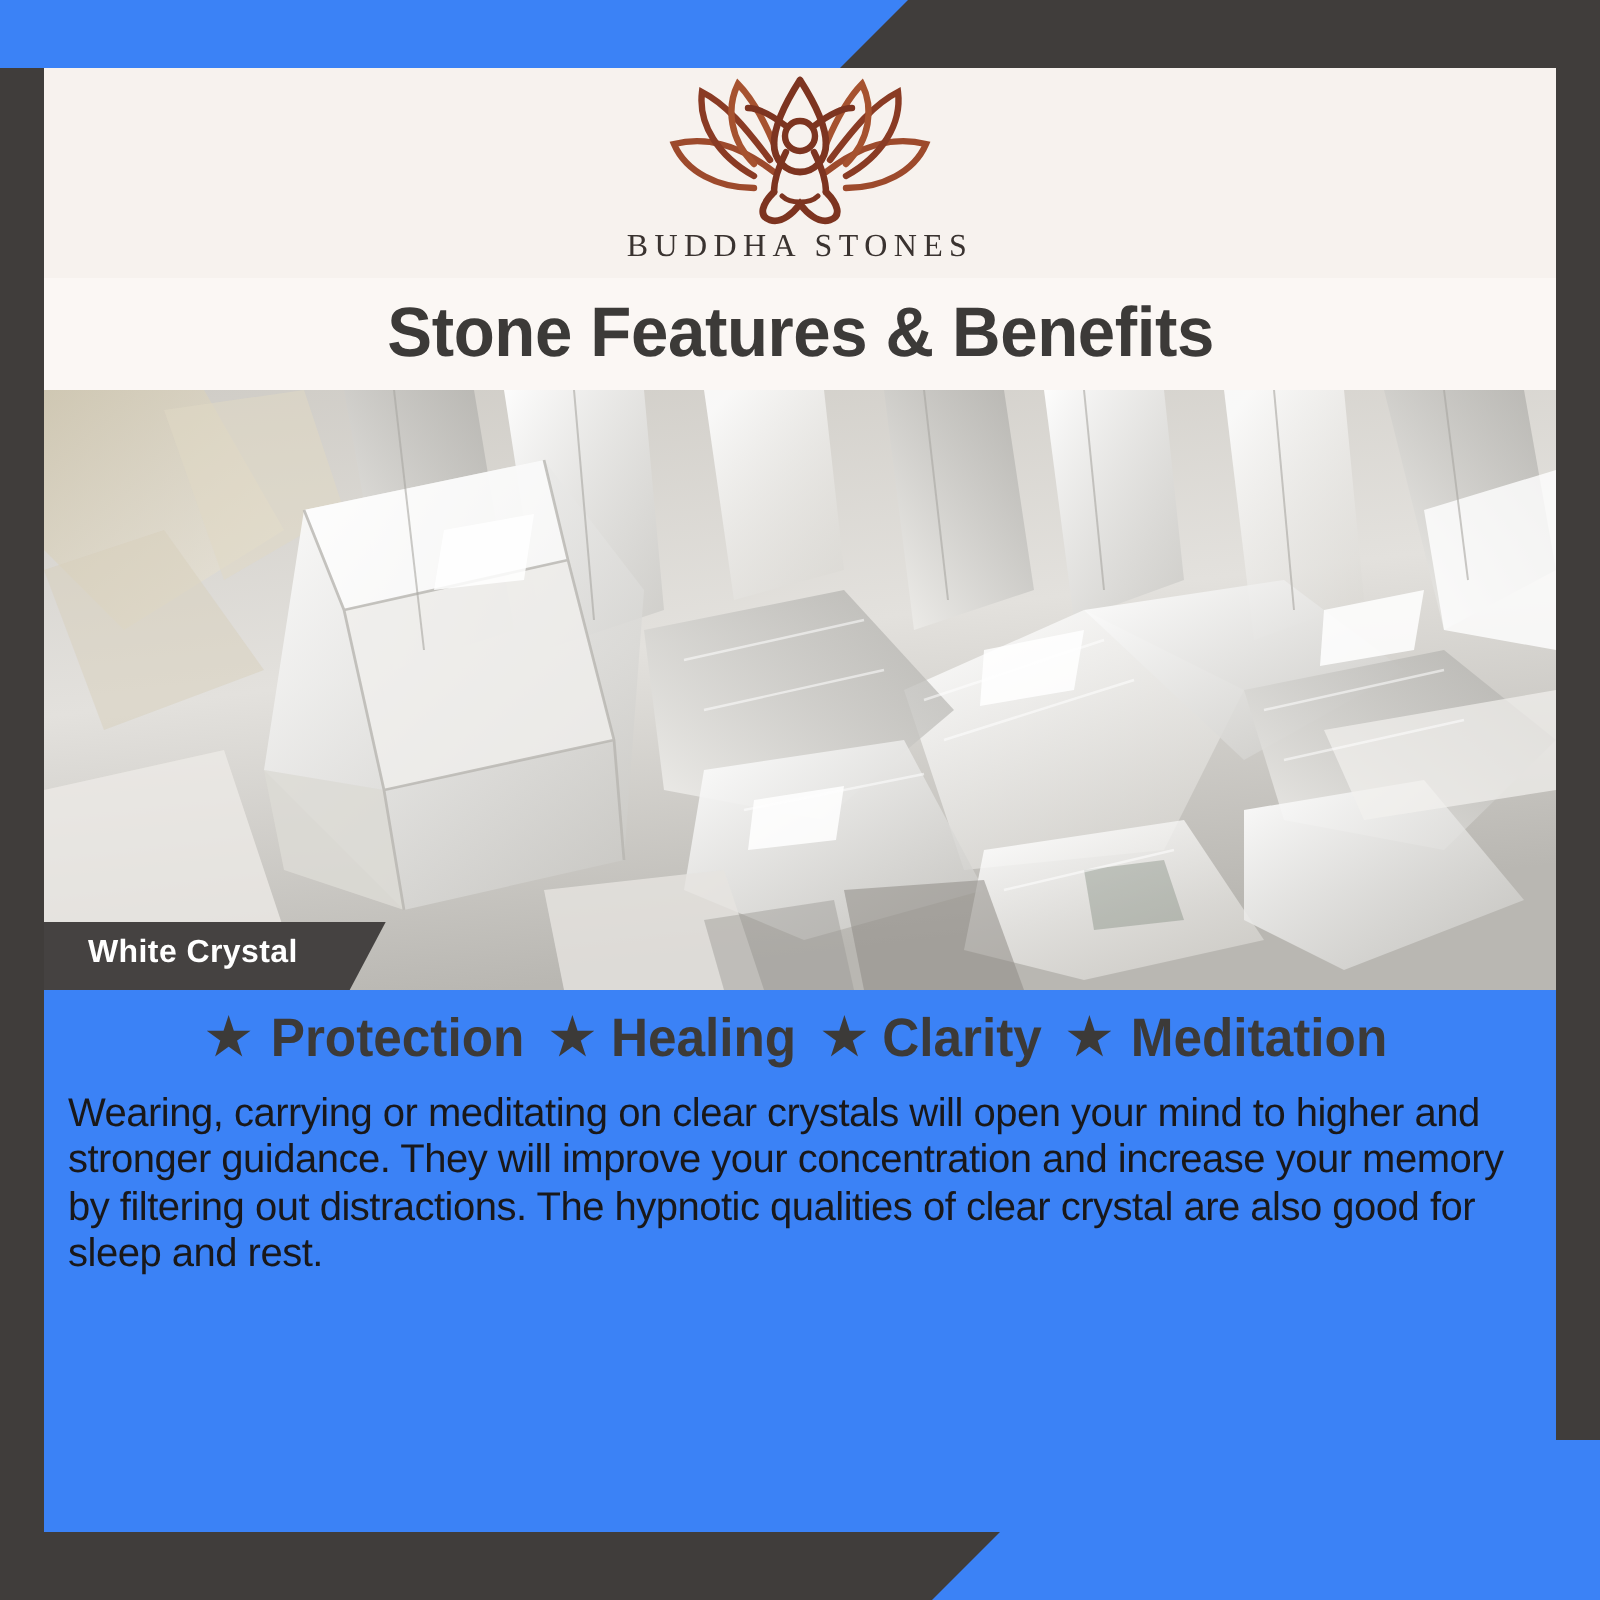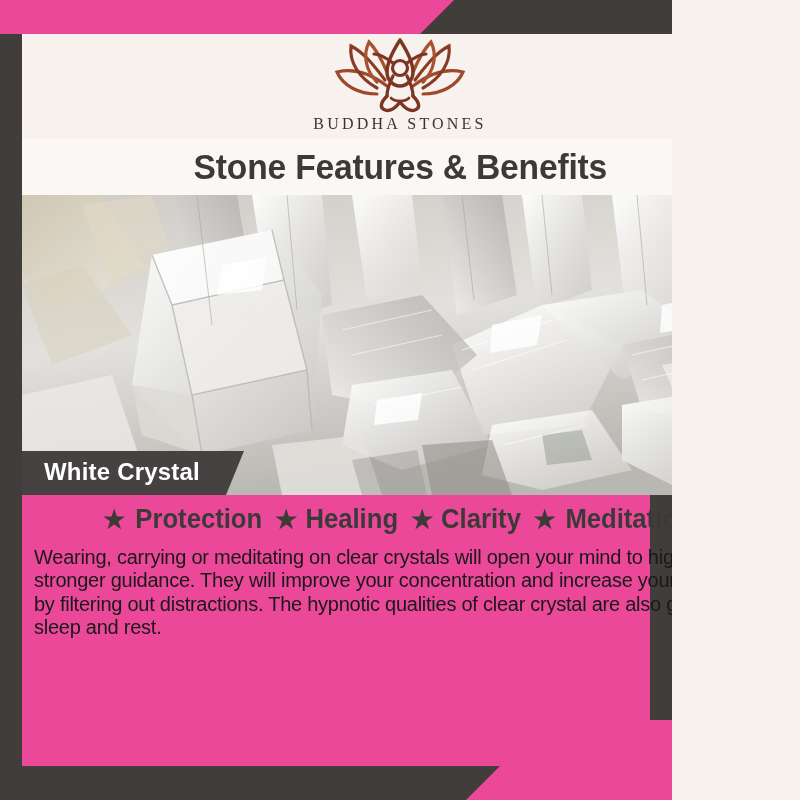--- a/index.html
+++ b/index.html
@@ -1,21 +1,21 @@
 <!DOCTYPE html>
 <html><head>
 <meta charset="utf-8">
 <style>
   html,body{margin:0;padding:0;}
   body{
     width:800px;height:800px;overflow:hidden;
     background:#f7f2ee;
     font-family:"Liberation Sans",sans-serif;
   }
-  .poster{position:relative;width:672px;height:800px;background:#ec4899;overflow:hidden;}
+  .poster{position:relative;width:800px;height:800px;background:#3b82f6;overflow:hidden;}
 
   
   .frame-top-right{
     position:absolute;top:0;left:420px;width:380px;height:34px;
     background:#403d3b;
     clip-path:polygon(34px 0,100% 0,100% 100%,0 100%);
   }
   .frame-left{
     position:absolute;left:0;top:34px;width:22px;height:732px;
     background:#403d3b;
@@ -66,21 +66,21 @@
   }
   .photo svg{display:block;width:100%;height:100%;}
 
   .caption{
     position:absolute;left:0;bottom:0;
     background:#454241;
     padding:7px 44px 9px 22px;
     clip-path:polygon(0 0,100% 0,calc(100% - 18px) 100%,0 100%);
   }
   .caption span{
-    color:#ffffff;font-size:24px;font-weight:bold;
+    color:#ffffff;font-size:16px;font-weight:bold;
     letter-spacing:0.2px;
   }
 
   
   .benefits{
     position:absolute;left:0;top:470px;width:756px;
     display:flex;align-items:center;justify-content:center;
     gap:0px;
   }
   .benefit{

